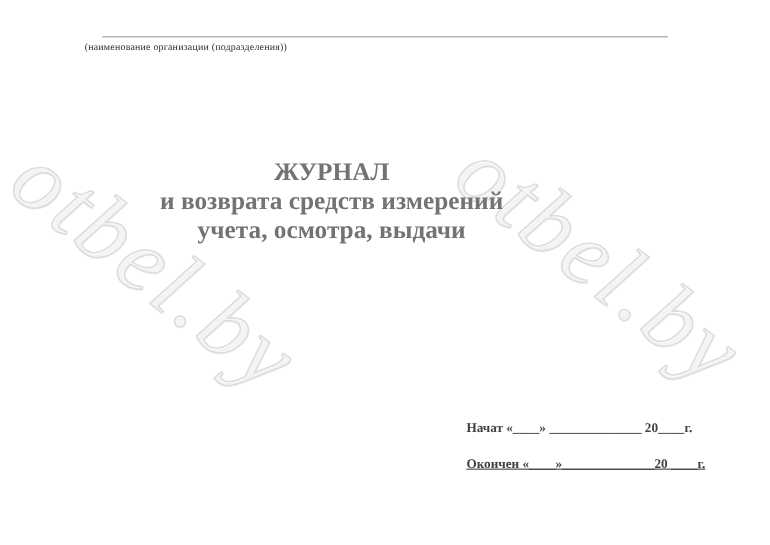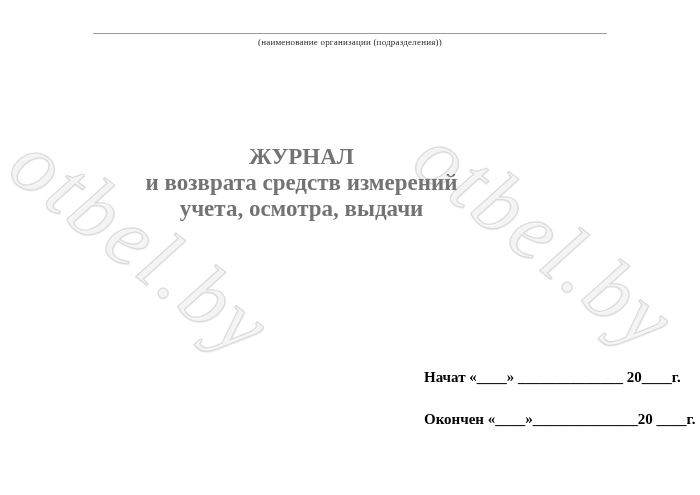--- a/index.html
+++ b/index.html
@@ -45,24 +45,24 @@
     z-index: 2;
     left: 93px;
     top: 25px;
     width: 514px;
     height: 8px;
     border-bottom: 1.4px solid #9a9a9a;
   }
   .org-caption {
     position: absolute;
     z-index: 2;
-    left: 93px;
+    left: 77px;
     top: 37px;
     width: 514px;
-    text-align: center;
+    text-align: left;
     font-size: 9px;
     color: #2a2a2a;
     letter-spacing: 0.2px;
   }
 
   
   .title {
     position: absolute;
     z-index: 2;
     left: 0;
@@ -73,29 +73,30 @@
     font-size: 23px;
     line-height: 26px;
     color: #737373;
   }
 
   
   .dates {
     position: absolute;
     z-index: 2;
     left: 424px;
-    top: 370px;
+    top: 382px;
     font-weight: bold;
-    font-size: 15px;
+    font-size: 12px;
     line-height: 15px;
-    color: #000000;
+    color: #404040;
     white-space: nowrap;
   }
   .date-line.finished {
-    margin-top: 27px;
+    margin-top: 17px;
+    text-decoration: underline;
   }
 </style>
 </head>
 <body>
 
 <div class="page">
 
   <div class="watermark wm-left">otbel.by</div>
   <div class="watermark wm-right">otbel.by</div>
 

